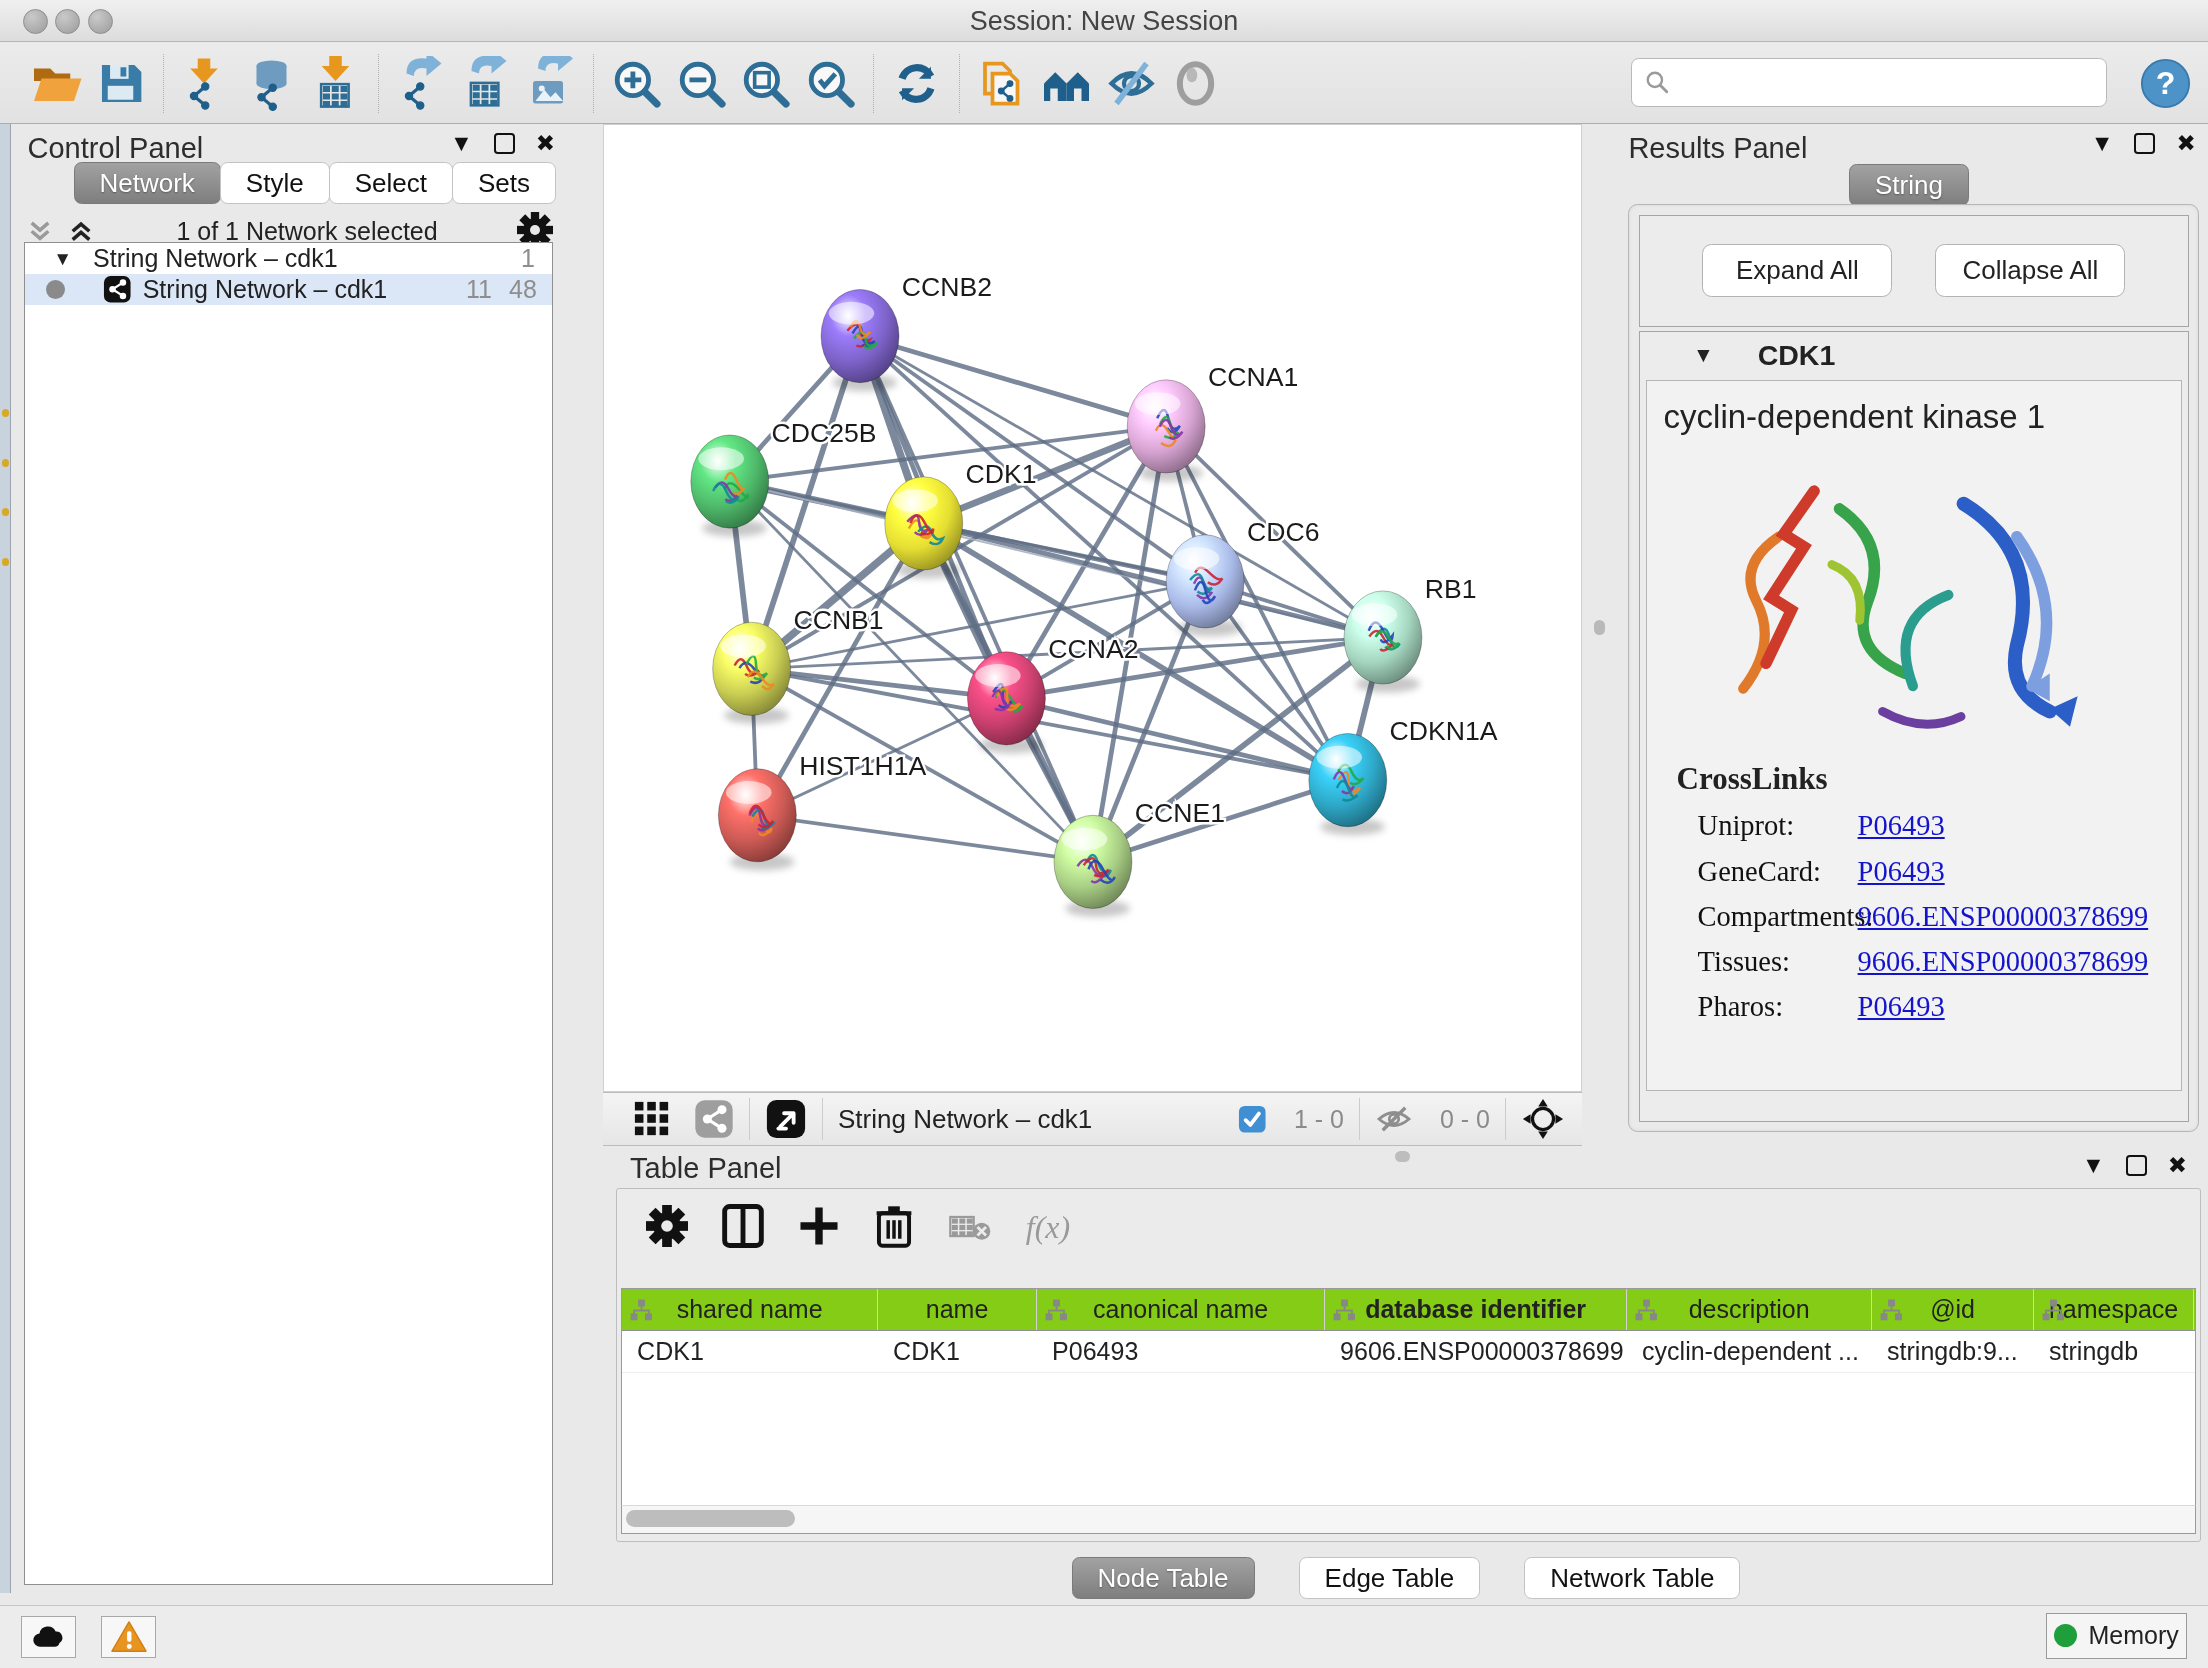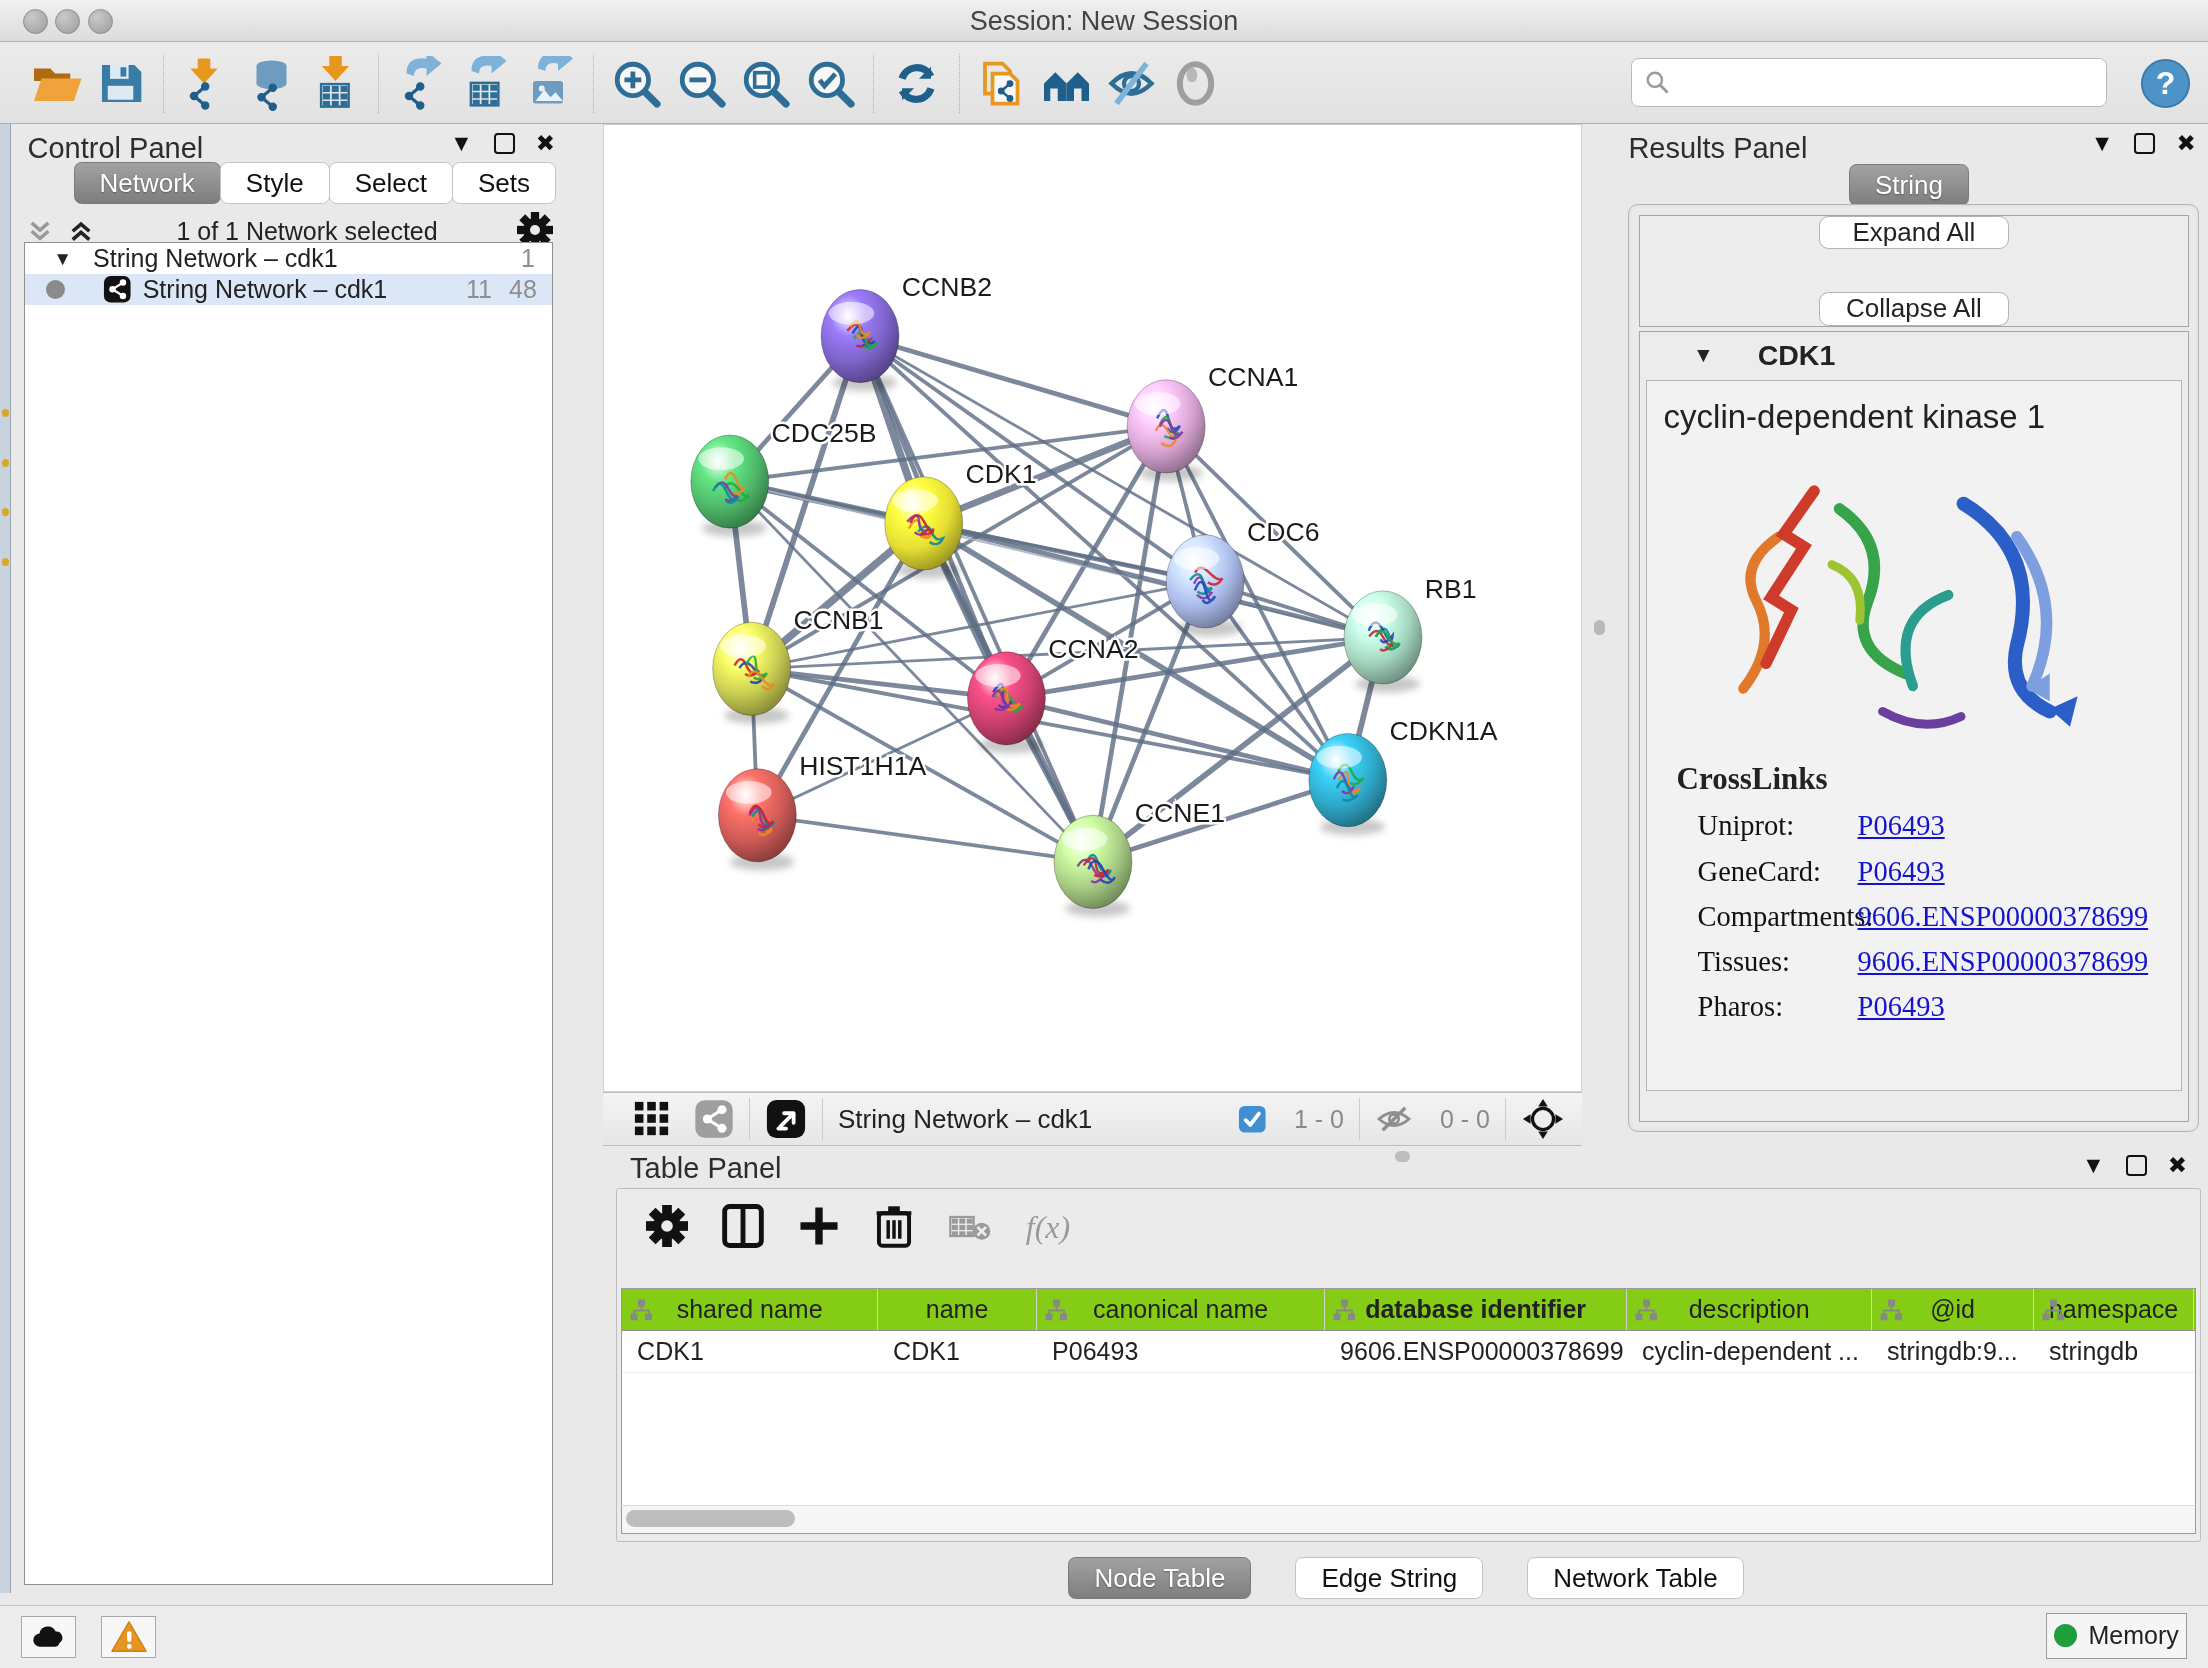--- a/index.html
+++ b/index.html
@@ -72,21 +72,21 @@
     border-radius:6.7px; background:#bdbdbd; }
 
   
   #results-panel { position:absolute; left:1617px; top:124px; width:592px; height:1008px; }
   #rp-header { position:absolute; left:11.4px; top:7.6px; }
   #rp-winicons { position:absolute; right:13.3px; top:7.6px; }
   #rp-tab { position:absolute; left:232px; top:40px; }
   #rp-box { position:absolute; left:11.4px; top:80px; width:571px; height:928px;
     background:#eaeaea; border:1px solid #b5b5b5; border-radius:9.5px; box-shadow:inset 0 0 3.8px rgba(0,0,0,.08); }
   #rp-buttons { position:absolute; left:9.5px; top:9.5px; width:550px; height:112px;
-    border:1px solid #a5a5a5; background:#ececec; display:flex; align-items:center; justify-content:center; gap:43px;flex-direction:column; }
+    border:1px solid #a5a5a5; background:#ececec; display:flex; align-items:center; justify-content:center; gap:43px; }
   .rp-btn { min-width:190px; height:53px; background:#fff; border:1px solid #b3b3b3;
     border-radius:9.5px; font-size:26px; display:flex; align-items:center; justify-content:center; }
   #rp-section { position:absolute; left:9.5px; top:126px; width:550px; height:791px;
     border:1px solid #a5a5a5; background:#ececec; }
   #rp-sec-head { height:46px; display:flex; align-items:center; gap:44px; padding-left:53px;
     font-size:28.5px; font-weight:bold; }
   #rp-inner { position:absolute; left:5.7px; top:48px; width:536px; height:711px;
     background:#f2f2f2; border:1px solid #b5b5b5; }
   #rp-desc { font-size:33px; padding:17px 0 0 17px; }
   #protein-img { position:absolute; left:38px; top:67px; }
@@ -904,21 +904,21 @@
               <div class="td" style="width: 160px;">stringdb</div>
             </div>
           </div>
       </div>
       <div id="tp-hscroll">
         <div id="tp-thumb"></div>
       </div>
     </div>
     <div id="tp-tabs">
         <div class="tab sel">Node Table</div>
-        <div class="tab">Edge String</div>
+        <div class="tab">Edge Table</div>
         <div class="tab">Network Table</div>
       </div>
   </div>
 
   <div id="status-bar">
     <div class="sb-btn" style="left:21px">
       <svg width="38" height="28.5" viewBox="0 0 40 30">
         <path d="M11 26 a7 7 0 0 1 -1 -14 a9 9 0 0 1 17 -2 a6.5 6.5 0 0 1 4 12 q-1 4 -5 4 Z" fill="#111"></path>
       </svg>
     </div>

